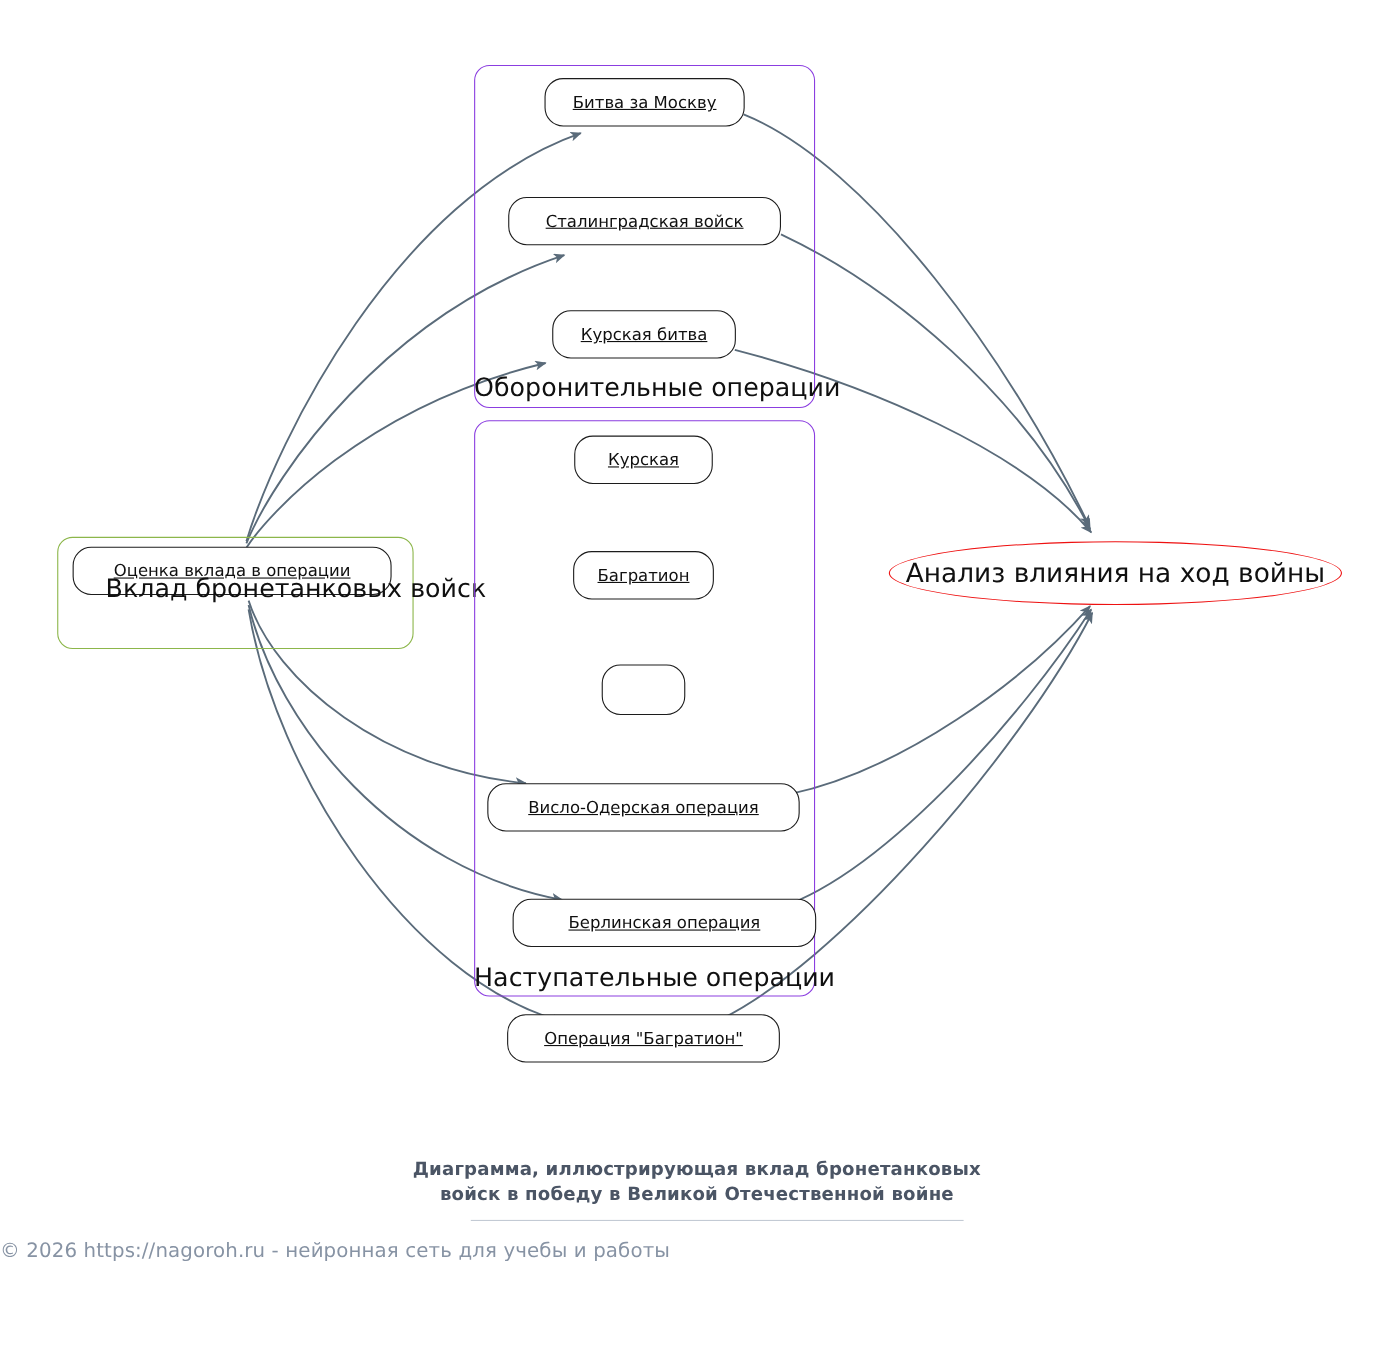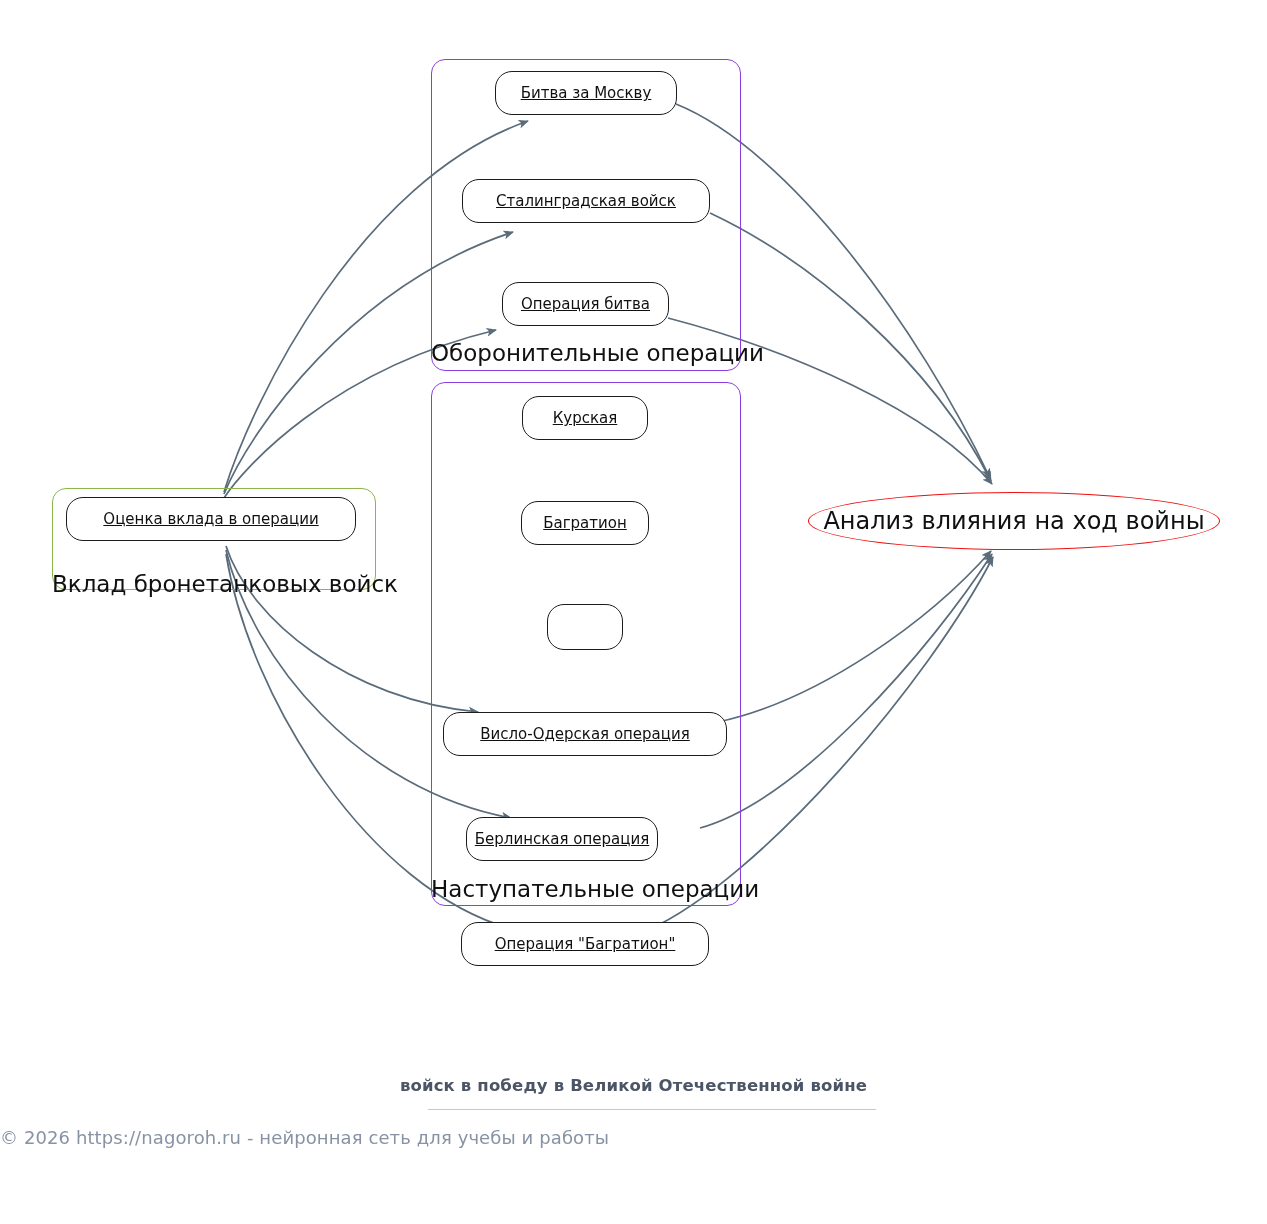--- a/index.html
+++ b/index.html
@@ -130,44 +130,44 @@
       <path d="M668,318 C790,350 930,410 992,484"></path>
       <path d="M718,722 C820,700 930,620 991,551"></path>
       <path d="M700,828 C800,800 930,650 992,554"></path>
       <path d="M648,930 C760,880 930,680 993,557"></path>
     </g>
   </svg>
 
   <div class="cluster green" style="left:52px; top:488px; width:324px; height:102px;">
   </div>
   <div class="node" style="left:66px; top:497px; width:290px; height:44px;">Оценка вклада в операции</div>
-  <div class="cluster-label" style="left:52px; top:571px; width:300px;">Вклад бронетанковых войск</div>
+  <div class="cluster-label" style="left:52px; top:523px; width:300px;padding-left:44px;">Вклад бронетанковых войск</div>
 
   <div class="cluster purple" style="left:431px; top:59px; width:310px; height:312px;">
   </div>
   <div class="node" style="left:495px; top:71px; width:182px; height:44px;">Битва за Москву</div>
   <div class="node" style="left:462px; top:179px; width:248px; height:44px;">Сталинградская войск</div>
-  <div class="node" style="left:502px; top:282px; width:167px; height:44px;">Операция битва</div>
+  <div class="node" style="left:502px; top:282px; width:167px; height:44px;">Курская битва</div>
   <div class="cluster-label" style="left:431px; top:340px; width:310px;">Оборонительные операции</div>
 
   <div class="cluster purple" style="left:431px; top:382px; width:310px; height:524px;">
   </div>
   <div class="node" style="left:522px; top:396px; width:126px; height:44px;">Курская</div>
   <div class="node" style="left:521px; top:501px; width:128px; height:44px;">Багратион</div>
   <div class="node" style="left:547px; top:604px; width:76px; height:46px;"></div>
   <div class="node" style="left:443px; top:712px; width:284px; height:44px;">Висло-Одерская операция</div>
-  <div class="node" style="left:466px; top:817px; width:192px; height:44px;">Берлинская операция</div>
+  <div class="node" style="left:466px; top:817px; width:276px; height:44px;">Берлинская операция</div>
   <div class="cluster-label" style="left:431px; top:876px; width:250px;">Наступательные операции</div>
 
   <div class="node" style="left:461px; top:922px; width:248px; height:44px;">Операция "Багратион"</div>
 
   <div class="ellipse-node" style="left:808px; top:492px; width:412px; height:58px;">Анализ влияния на ход войны</div>
 
   <div class="caption" style="top:1052px;">
-    <br>
+    <span>Диаграмма, иллюстрирующая вклад бронетанковых</span><br>
     <span class="caption-line-2">войск в победу в Великой Отечественной войне</span>
   </div>
 
   <div class="rule" style="left:428px; top:1109px; width:448px;"></div>
 
   <div class="footer" style="top:1127px;">© 2026 https://nagoroh.ru - нейронная сеть для учебы и работы</div>
 
 </div>
 
 </body></html>

